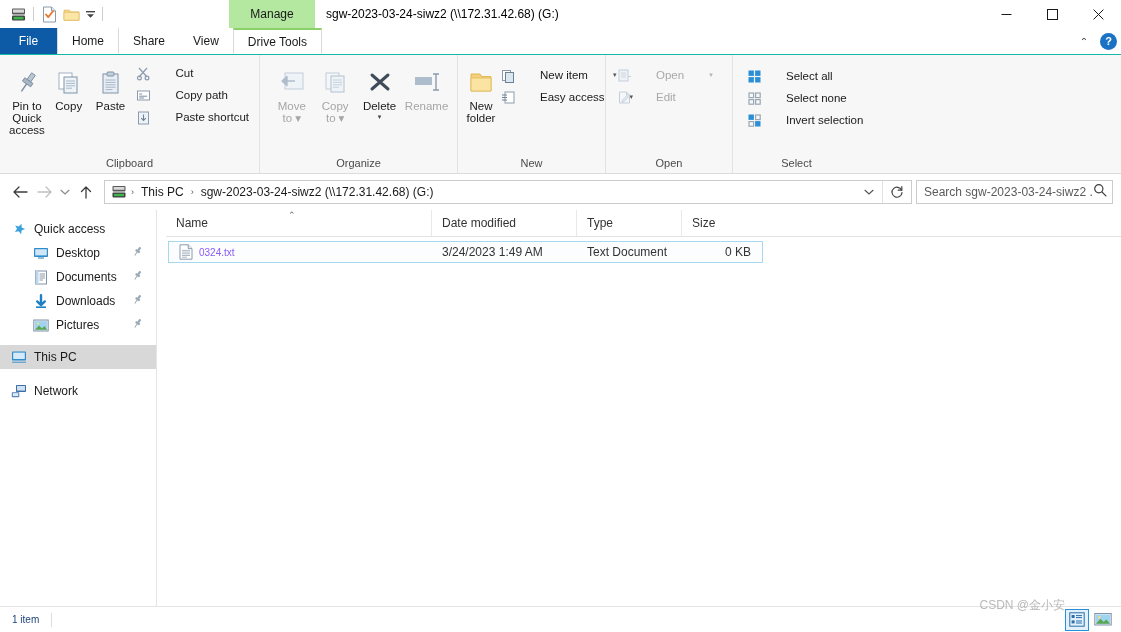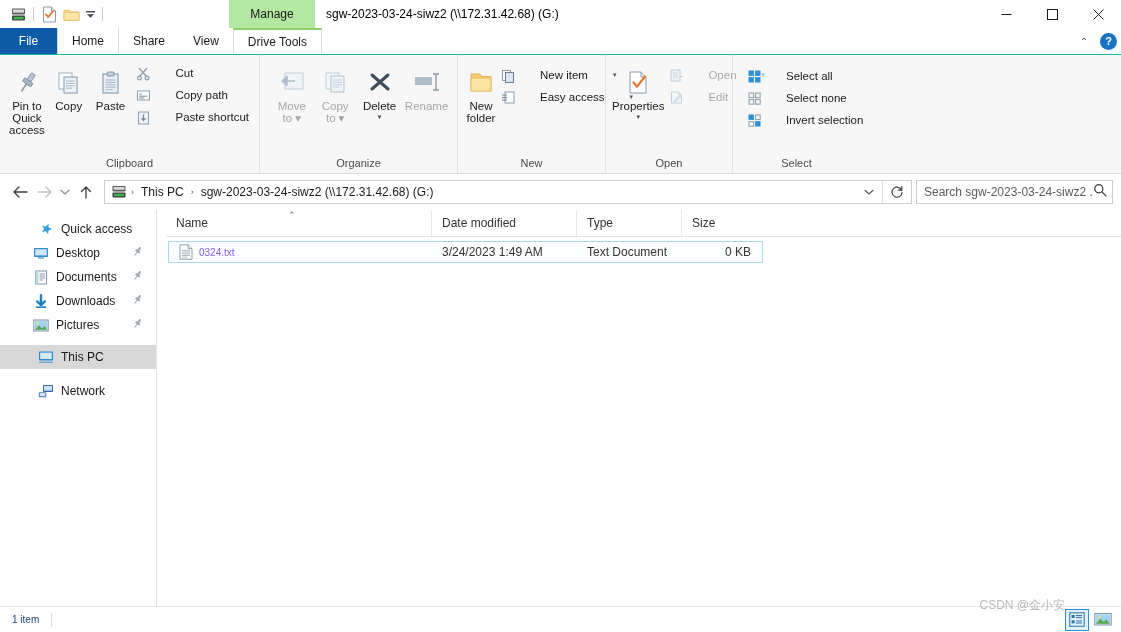--- a/index.html
+++ b/index.html
@@ -215,21 +215,21 @@
     padding-top: 7px;
     box-sizing: border-box;
   }
   .navitem {
     height: 24px;
     display: flex; align-items: center;
     font-size: 12px; color: #1a1a1a;
     position: relative;
   }
   .navitem .ni { width: 20px; display: flex; align-items: center; justify-content: center; margin-right: 5px; }
-  .navitem.lvl0 { padding-left: 36px; }
+  .navitem.lvl0 { padding-left: 9px; }
   .navitem.lvl1 { padding-left: 31px; }
   .navitem.sel { background: #d8d8d8; }
   .pin { position: absolute; right: 12px; top: 4px; }
 
   .filepane {
     flex: 1 1 auto;
     display: flex; flex-direction: column;
     min-width: 0;
     background: #ffffff;
     padding-left: 9px;
@@ -562,31 +562,20 @@
             <span>Easy access</span>
             <span class="scaret">▾</span>
           </div>
         </div>
       </div>
       <div class="rgroup-label">New</div>
     </div>
 
     <div class="rgroup" style="width:127px">
       <div class="rgroup-body" style="padding-left:6px">
-        <div class="bigbtn" style="width:62px">
-          <div class="bi">
-            <svg width="28" height="28" viewBox="0 0 28 28">
-              <path d="M6 3h11l5 5v16H6z" fill="#ffffff" stroke="#8b9cae" stroke-width="1"></path>
-              <path d="M17 3v5h5" fill="#e4ebf2" stroke="#8b9cae" stroke-width="1"></path>
-              <path d="M9.5 13.5l3.6 4.2L21 7.5" fill="none" stroke="#e8762c" stroke-width="2.2" stroke-linecap="round" stroke-linejoin="round"></path>
-            </svg>
-          </div>
-          <div class="bl">Properties</div>
-          <div class="caret">▾</div>
-        </div>
         <div class="smallcol" style="padding-top:4px">
           <div class="smallbtn disabled">
             <div class="si">
               <svg width="15" height="15" viewBox="0 0 15 15">
                 <rect x="2" y="2" width="9" height="11" fill="#f0f3f6" stroke="#c3ced9" stroke-width="1"></rect>
                 <g stroke="#c9d3dd" stroke-width="0.9">
                     <path d="M4 5h5M4 7h5M4 9h5"></path>
                   </g>
                 <path d="M11 8.5h3" stroke="#c3ced9" stroke-width="1"></path>
               </svg>

